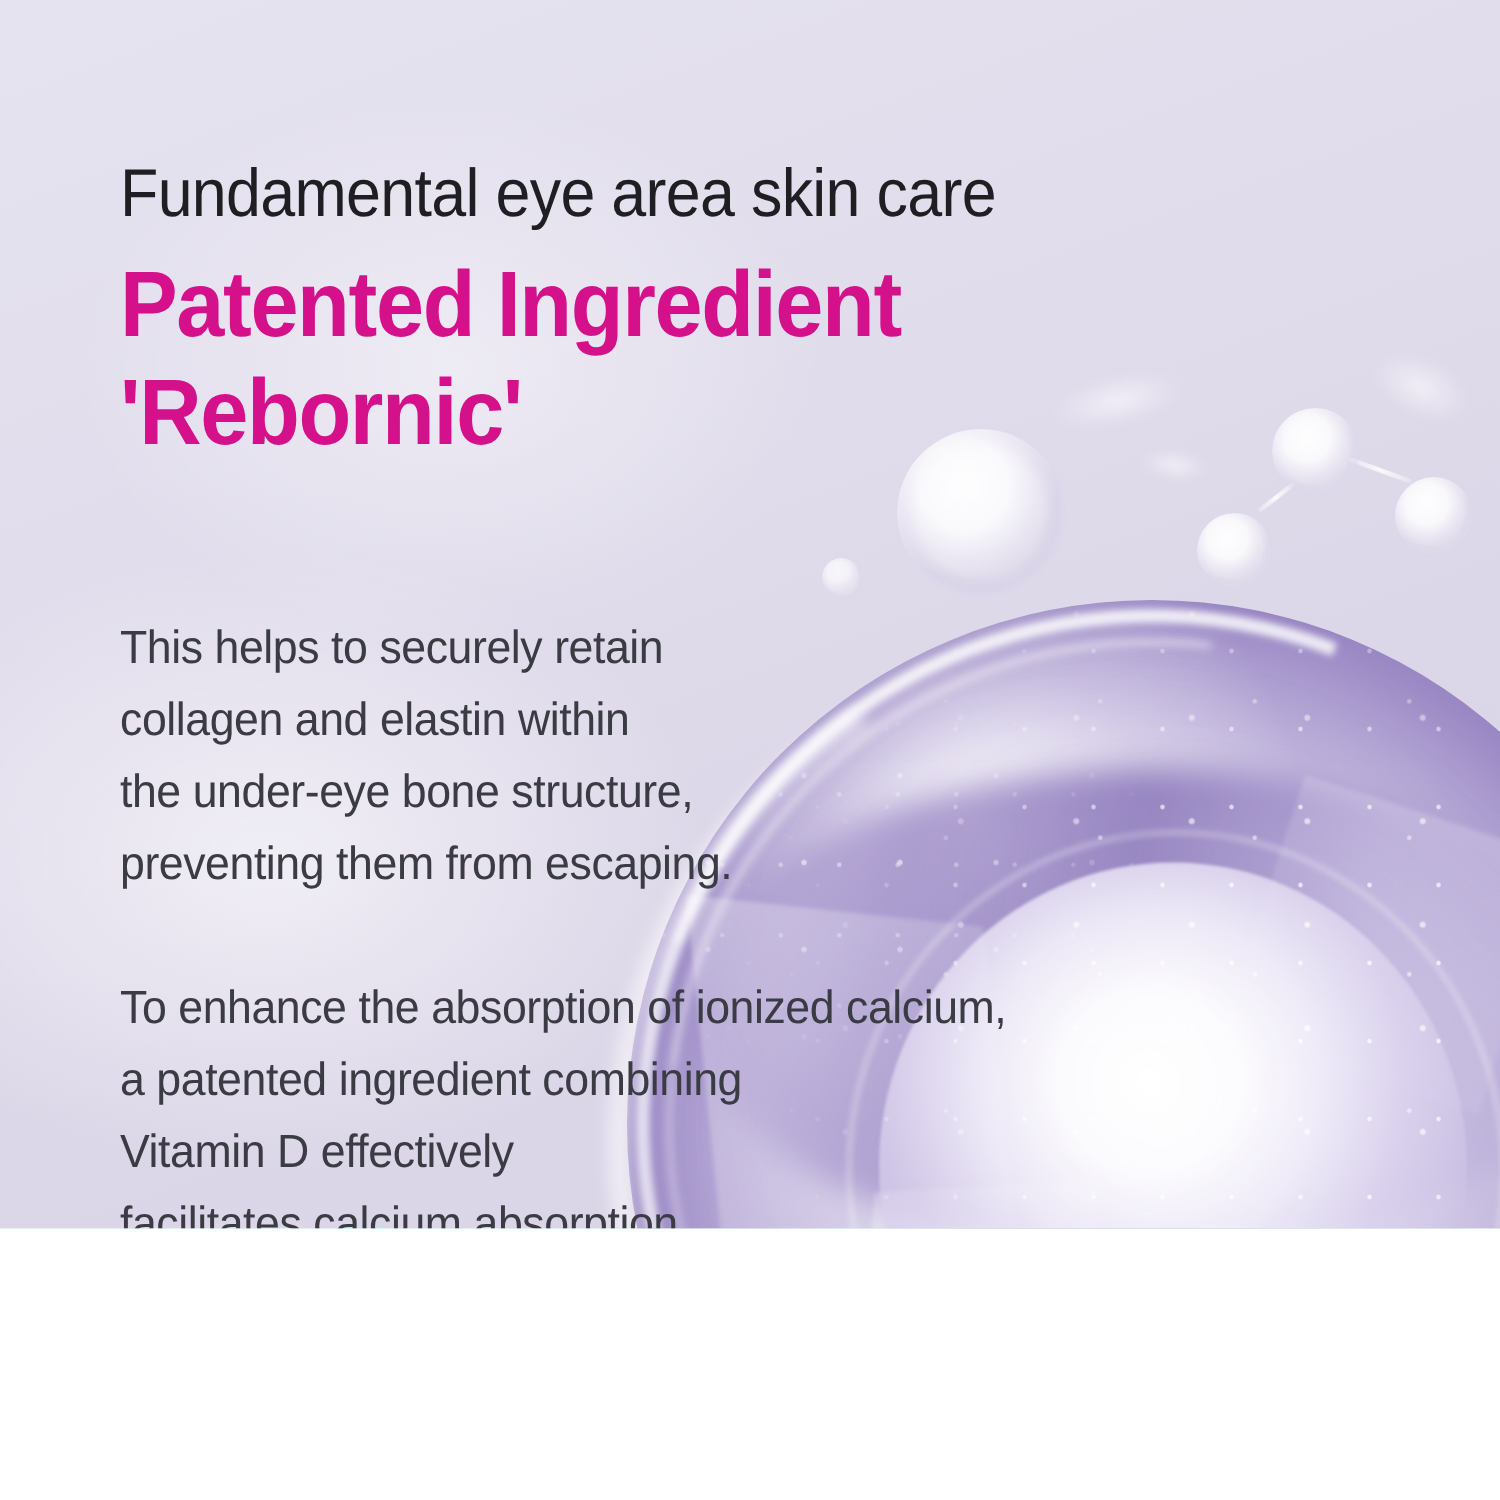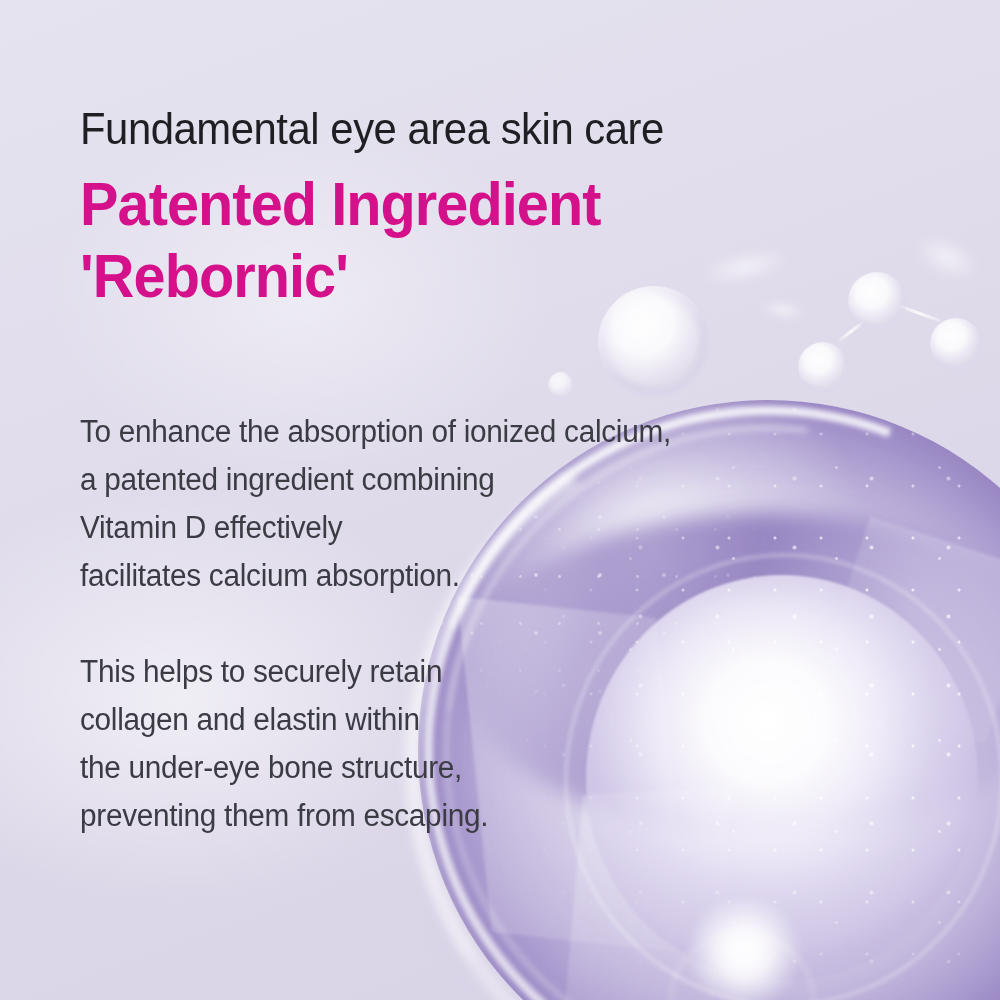--- a/index.html
+++ b/index.html
@@ -4,21 +4,21 @@
 <style>
   html, body {
     margin: 0;
     padding: 0;
     background: #ffffff;
   }
 
   .canvas {
     position: relative;
     width: 1000px;
-    height: 1000px;
+    height: 819px;
     overflow: hidden;
     background: #5eead4;
     font-family: "Liberation Sans", "DejaVu Sans", sans-serif;
     -webkit-font-smoothing: antialiased;
   }
 
   
 
   .bg-base {
     position: absolute;
@@ -404,29 +404,29 @@
     <p class="eyebrow">Fundamental eye area skin care</p>
 
     <h1 class="headline">
       <span>Patented Ingredient</span>
       <span>'Rebornic'</span>
     </h1>
 
     <div class="body-copy">
 
       <p class="para">
+        <span>This helps to securely retain</span>
+        <span>collagen and elastin within</span>
+        <span>the under-eye bone structure,</span>
+        <span>preventing them from escaping.</span>
+      </p>
+
+      <p class="para">
         <span>To enhance the absorption of ionized calcium,</span>
         <span>a patented ingredient combining</span>
         <span>Vitamin D effectively</span>
         <span>facilitates calcium absorption.</span>
       </p>
 
-      <p class="para">
-        <span>This helps to securely retain</span>
-        <span>collagen and elastin within</span>
-        <span>the under-eye bone structure,</span>
-        <span>preventing them from escaping.</span>
-      </p>
-
     </div>
   </div>
 
 </div>
 
 </body></html>

